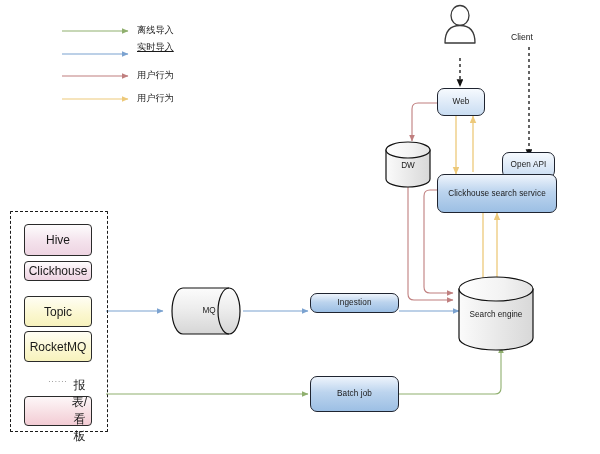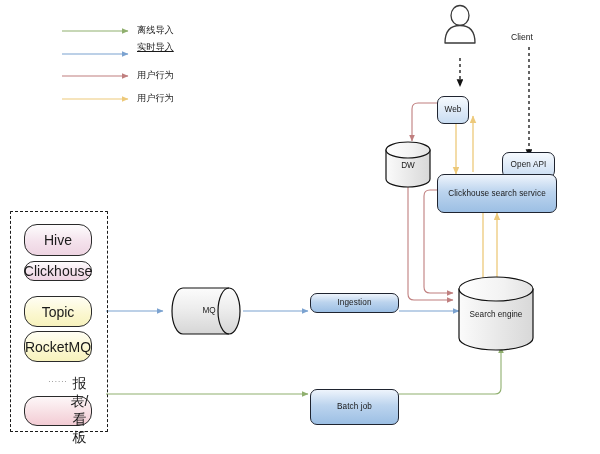--- a/index.html
+++ b/index.html
@@ -9,22 +9,22 @@
     color:#1a1a1a;
   }
   #canvas{position:absolute;left:0;top:0;width:600px;height:454px;}
   .svg-layer{position:absolute;left:0;top:0;width:600px;height:454px;}
   .node{position:absolute;box-sizing:border-box;display:flex;align-items:center;justify-content:center;text-align:center;}
   .rbox{
     border:1px solid #1f2430;border-radius:7px;
     font-size:8.2px;line-height:1.15;letter-spacing:.1px;
   }
   .src-box{
-    border:1px solid #2a2a2a;border-radius:13px;
-    font-size:14px;
+    border:1px solid #2a2a2a;border-radius:4px;
+    font-size:12px;
   }
   .pinkgrad{background:linear-gradient(180deg,#fdfcfd 0%,#f4e2ec 55%,#eed4e2 100%);}
   .pinkgrad2{background:linear-gradient(180deg,#fdf7f8 0%,#f7dde2 60%,#f3ccd4 100%);}
   .yellgrad{background:linear-gradient(180deg,#fffef4 0%,#fbf7cf 60%,#f7f2bd 100%);}
   .bluegrad{background:linear-gradient(180deg,#eef4fc 0%,#bcd4ee 45%,#9cbfe4 100%);}
   .bluegrad-light{background:linear-gradient(180deg,#f6fafe 0%,#dbe8f7 60%,#c9ddf2 100%);}
   .dashed-group{
     position:absolute;border:1.6px dashed #1a1a1a;border-radius:1px;background:transparent;
   }
   .legend-label{
@@ -164,29 +164,29 @@
   <div class="node src-box pinkgrad2" style="left:24px;top:396px;width:68px;height:30px;padding-left:43px;">
     <span>报表/看板</span>
   </div>
 
   <div class="cyl-label" style="left:183px;top:306px;width:52px;">MQ</div>
 
   <div class="node rbox bluegrad" style="left:310px;top:293px;width:89px;height:20px;">
     <span>Ingestion</span>
   </div>
 
-  <div class="node rbox bluegrad" style="left:310px;top:376px;width:89px;height:36px;margin-top:13px;">
+  <div class="node rbox bluegrad" style="left:310px;top:376px;width:89px;height:36px;">
     <span>Batch job</span>
   </div>
 
   <div class="cyl-label" style="left:459px;top:310px;width:74px;">Search engine</div>
 
   <div class="cyl-label" style="left:386px;top:161px;width:44px;">DW</div>
 
-  <div class="node rbox bluegrad-light" style="left:437px;top:96px;width:32px;height:28px;">
+  <div class="node rbox bluegrad-light" style="left:437px;top:88px;width:48px;height:28px;">
     <span>Web</span>
   </div>
 
   <div class="node rbox bluegrad-light" style="left:502px;top:152px;width:53px;height:26px;">
     <span>Open API</span>
   </div>
 
   <div class="node rbox bluegrad" style="left:437px;top:174px;width:120px;height:39px;">
     <span>Clickhouse search service</span>
   </div>

